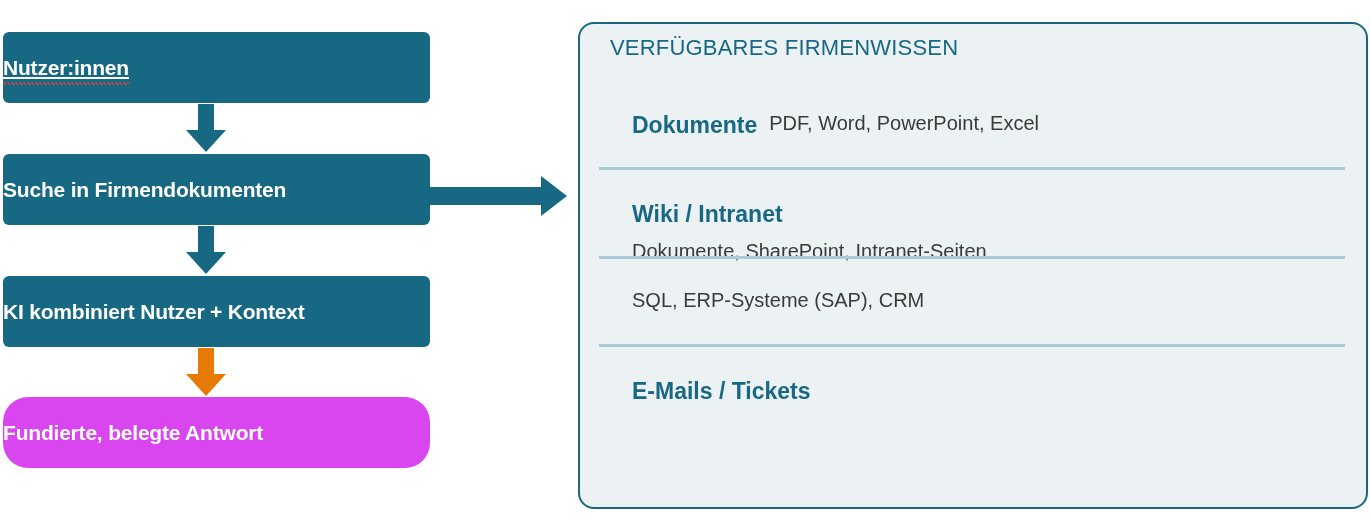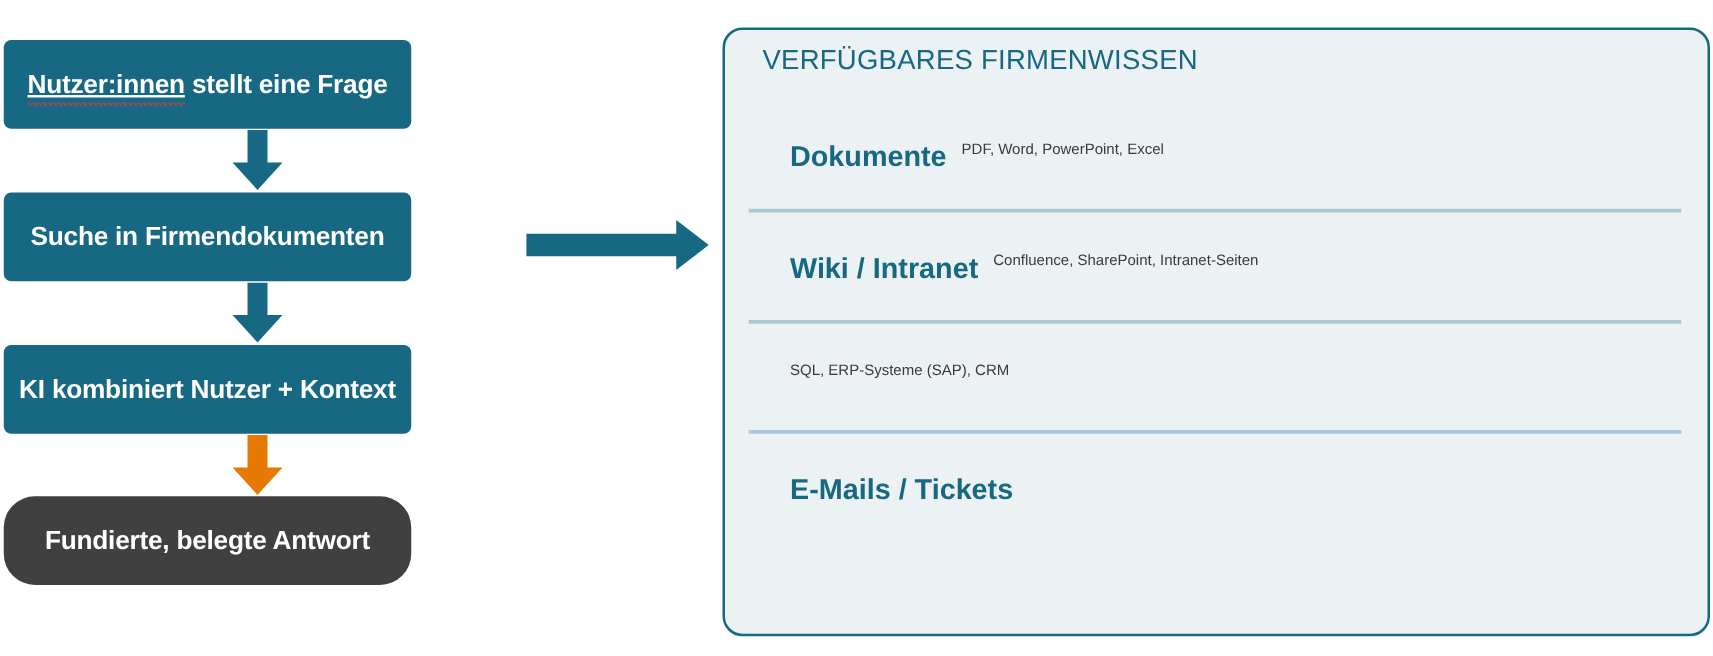--- a/index.html
+++ b/index.html
@@ -1,42 +1,41 @@
 <!DOCTYPE html>
 <html><head>
 <meta charset="utf-8">
 <style>
   html, body { margin:0; padding:0; background:#ffffff; }
   body { width:1370px; height:525px; position:relative; overflow:hidden; font-family:"Liberation Sans", sans-serif; }
-  .step { position:absolute; left:3px; width:326px; height:71px; border-radius:6px; display:flex; align-items:center; justify-content:center; color:#ffffff; font-weight:bold; font-size:21px; letter-spacing:-0.2px; }
+  .step { position:absolute; left:3px; width:427px; height:71px; border-radius:6px; display:flex; align-items:center; justify-content:space-between; color:#ffffff; font-weight:bold; font-size:21px; letter-spacing:-0.2px; }
   .teal { background:#176883; }
-  .orange { background:#404040;border-radius:25px; }
+  .orange { background:#d946ef;border-radius:25px; }
   .spell { text-decoration:underline; text-decoration-color:#ffffff; }
   .spell-wrap { position:relative; }
   .squiggle { position:absolute; left:0; right:0; bottom:-5px; height:3px;
     background-image:linear-gradient(45deg, transparent 35%, #d04040 35%, #d04040 65%, transparent 65%);
     background-size:4px 3px; }
   .darrow { position:absolute; width:40px; height:48px; }
   .rarrow { position:absolute; left:421px; top:176px; width:146px; height:40px; }
   .panel { position:absolute; left:578px; top:22px; width:786px; height:483px; background:#ecf1f4; border:2.5px solid #176883; border-radius:16px; }
   .panel-title { position:absolute; left:30px; top:11px; font-size:22px; font-weight:normal; color:#176883; letter-spacing:0.2px; }
   .row { position:absolute; left:52px; display:flex; align-items:flex-start; gap:12px; }
   .row .cat { color:#176883; font-weight:bold; font-size:23px; }
-  .row .items { color:#3a3a3a; font-size:12px; }
+  .row .items { color:#3a3a3a; font-size:20px; }
   .divider { position:absolute; left:19px; width:746px; height:3px; background:#a9c9d4; }
 </style>
 </head>
 <body>
 
 <div class="step teal" style="top:32px;">
   <span class="spell-wrap">
     <span class="spell">Nutzer:innen</span>
     <span class="squiggle"></span>
   </span>
-  <span style="white-space:pre;"> stellt eine Frage</span>
 </div>
 
 <svg class="darrow" style="left:186px; top:104px;" viewBox="0 0 40 48">
   <polygon points="12,0 28,0 28,26 40,26 20,48 0,26 12,26" fill="#176883"></polygon>
 </svg>
 
 <div class="step teal" style="top:154px;">
   <span>Suche in Firmendokumenten</span>
 </div>
 
@@ -62,23 +61,23 @@
 
 <div class="panel">
   <div class="panel-title">VERFÜGBARES FIRMENWISSEN</div>
 
   <div class="row" style="top:88px;">
     <span class="cat">Dokumente</span>
     <span class="items">PDF, Word, PowerPoint, Excel</span>
   </div>
   <div class="divider" style="top:143px;"></div>
 
-  <div class="row" style="top:177px;">
+  <div class="row" style="top:177px;flex-direction:column;">
     <span class="cat">Wiki / Intranet</span>
-    <span class="items">Confluence, SharePoint, Intranet-Seiten</span>
+    <span class="items">Dokumente, SharePoint, Intranet-Seiten</span>
   </div>
   <div class="divider" style="top:232px;"></div>
 
   <div class="row" style="top:265px;">
     <span class="items">SQL, ERP-Systeme (SAP), CRM</span>
   </div>
   <div class="divider" style="top:320px;"></div>
 
   <div class="row" style="top:354px;gap:19px;">
     <span class="cat">E-Mails / Tickets</span>

